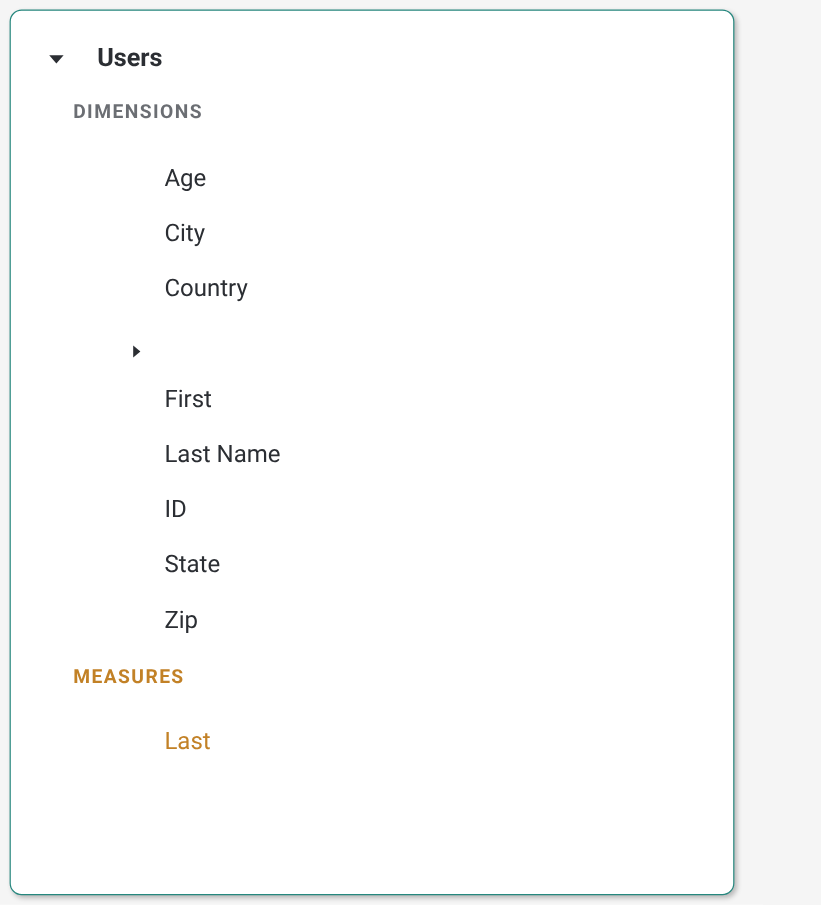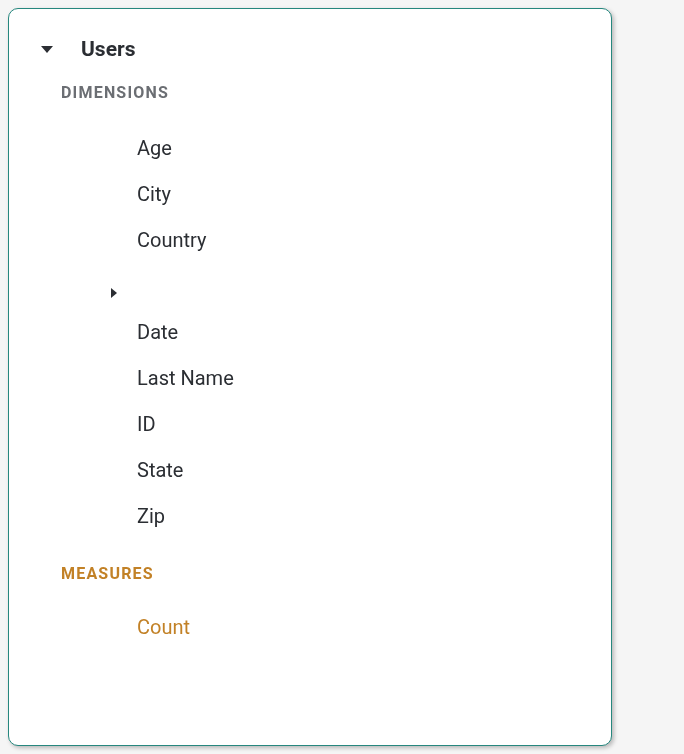--- a/index.html
+++ b/index.html
@@ -47,21 +47,21 @@
       font-weight: 700;
       letter-spacing: 1.2px;
       padding-left: 52px;
       margin-bottom: 12px;
     }
     .section-header.dimensions {
       color: #6b6e73;
     }
     .section-header.measures {
       color: #c28126;
-      margin-top: 36px;
+      margin-top: 26px;
       margin-bottom: 10px;
     }
     .field-row {
       display: flex;
       align-items: flex-end;
       padding-left: 98px;
       height: 46px;
       cursor: pointer;
     }
     .field-row .expand-arrow {
@@ -114,21 +114,21 @@
   </div>
 
   <div class="field-row">
     <div class="expand-arrow visible">
         <div class="tri"></div>
       </div>
   </div>
 
   <div class="field-row">
     <div class="expand-arrow"></div>
-    <div class="field-label">Date</div>
+    <div class="field-label">First</div>
   </div>
 
 
   <div class="field-row">
     <div class="expand-arrow"></div>
     <div class="field-label">Last Name</div>
   </div>
 
   <div class="field-row">
     <div class="expand-arrow"></div>
@@ -142,16 +142,16 @@
 
   <div class="field-row">
     <div class="expand-arrow"></div>
     <div class="field-label">Zip</div>
   </div>
 
   <div class="section-header measures">MEASURES</div>
 
   <div class="field-row">
     <div class="expand-arrow"></div>
-    <div class="field-label measure">Count</div>
+    <div class="field-label measure">Last</div>
   </div>
 
 </div>
 
 </body></html>

